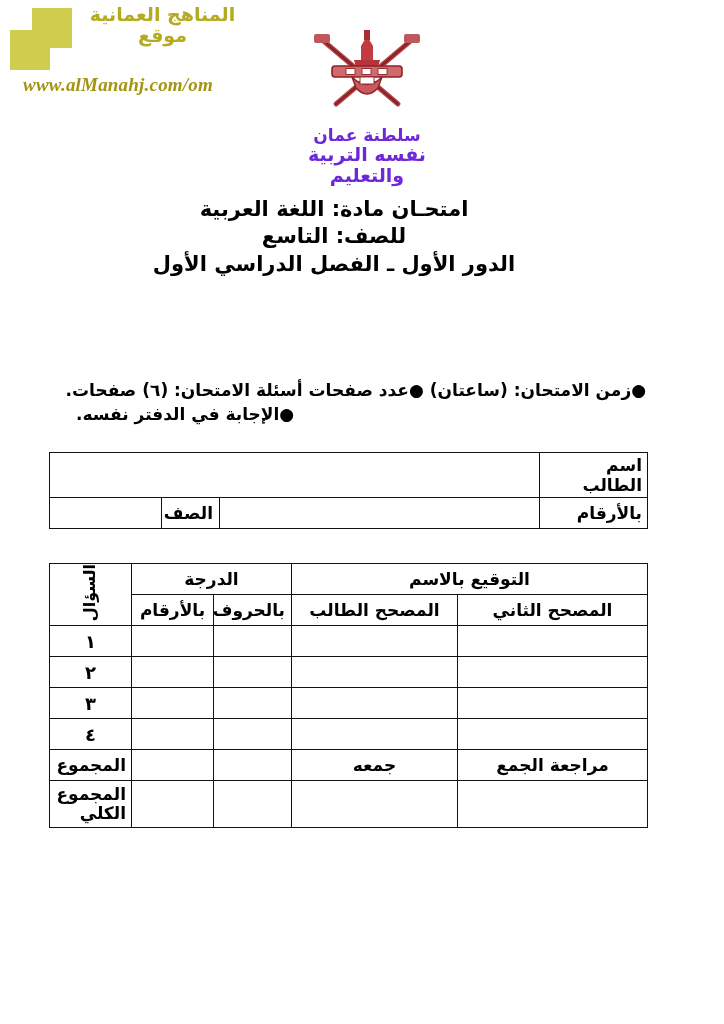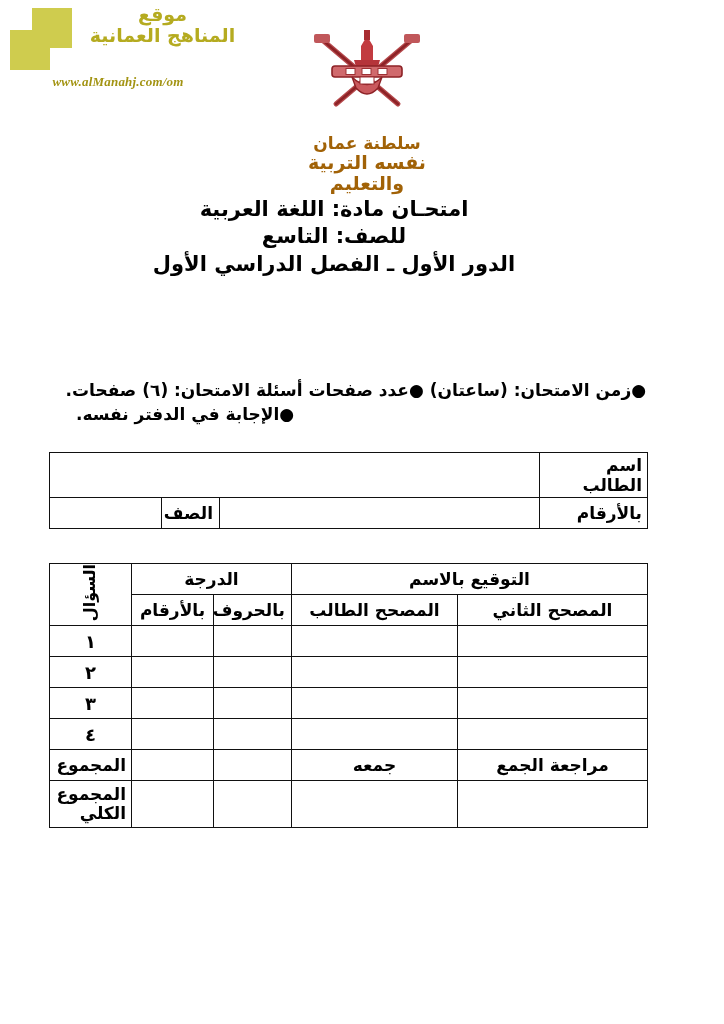--- a/index.html
+++ b/index.html
@@ -63,38 +63,38 @@
   .wm-url {
     position: absolute;
     left: 2px;
     top: 74px;
     width: 232px;
     text-align: center;
     direction: ltr;
     font-family: "Liberation Serif", "DejaVu Serif", serif;
     font-weight: bold;
     font-style: italic;
-    font-size: 13px;
+    font-size: 19px;
     color: #a39413;
     letter-spacing: 0.2px;
   }
 
   
   .emblem {
     position: absolute;
     top: 30px;
     left: 282px;
     width: 170px;
     height: 140px;
     text-align: center;
   }
   .emblem svg { display: block; margin: 0 auto; }
   .emblem-text {
-    margin-top: 16px;
-    color: #a16207;
+    margin-top: 8px;
+    color: #6d28d9;
     font-weight: bold;
     line-height: 1.08;
   }
   .emblem-line1 { font-size: 17px; letter-spacing: -0.5px; }
   .emblem-line2 { font-size: 19px; letter-spacing: -0.5px; }
 
   
   .title-block {
     position: absolute;
     top: 196px;
@@ -182,22 +182,22 @@
 </style>
 </head>
 <body>
 
 <div class="watermark">
   <div class="wm-logo">
     <div class="sq-a"></div>
     <div class="sq-b"></div>
   </div>
   <div class="wm-text">
+    <div>المناهج العمانية</div>
     <div>موقع</div>
-    <div>المناهج العمانية</div>
   </div>
   <div class="wm-url">www.alManahj.com/om</div>
 </div>
 
 <div class="emblem">
   <svg width="130" height="88" viewBox="0 0 130 88">
     <g stroke="#b5484b" stroke-width="5" fill="none" stroke-linecap="round">
       <line x1="18" y1="8" x2="96" y2="74"></line>
       <line x1="112" y1="8" x2="34" y2="74"></line>
     </g>

